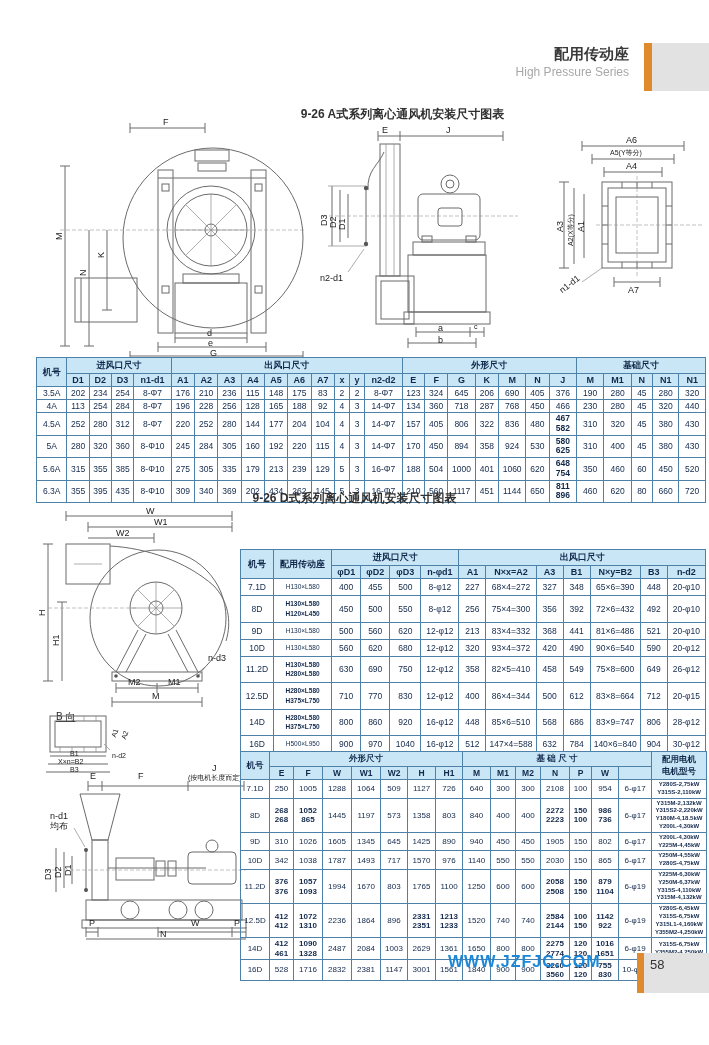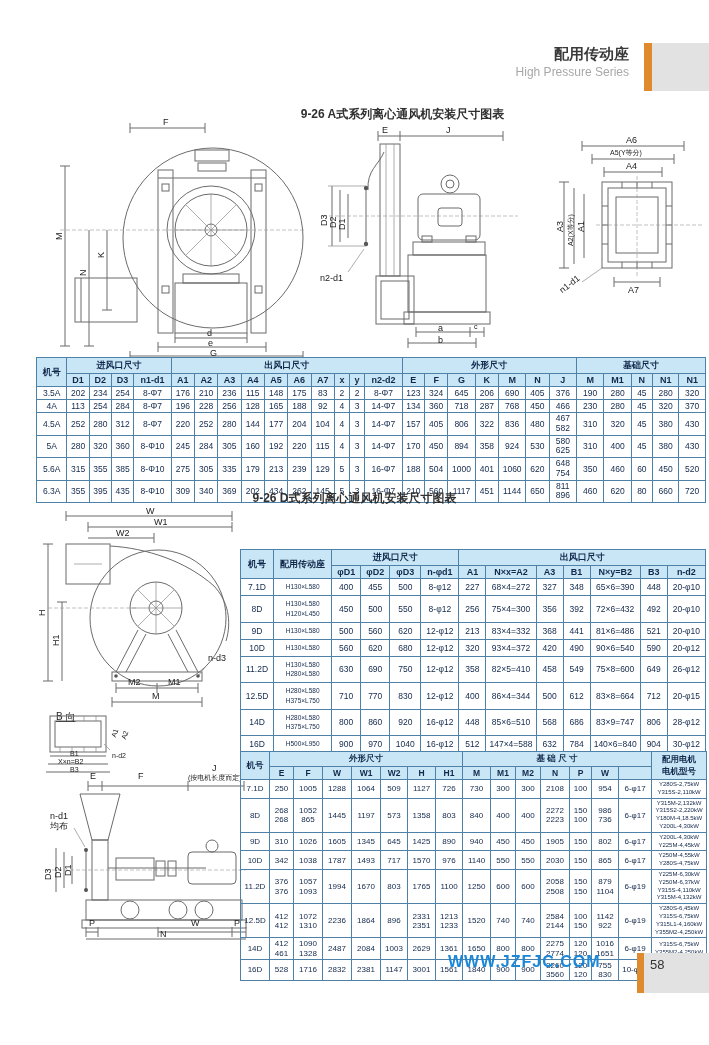--- a/index.html
+++ b/index.html
@@ -22,21 +22,21 @@
              font-weight:bold;color:#303030;}
   
   table{border-collapse:collapse;table-layout:fixed;width:100%;}
   th,td{border:1px solid #4e81a8;text-align:center;vertical-align:middle;
         color:#12284b;padding:1px 0;overflow:hidden;white-space:pre-line;}
   thead th{background:#c8e6f6;font-weight:bold;}
   .tbl{position:absolute;}
   .t-a{font-size:8.5px;} .t-a thead th{font-size:9px;}
   .t-d1{font-size:8.5px;} .t-d1 thead th{font-size:9px;} .t-d1 tbody td{padding:3px 0;}
   .t-d2{font-size:8px;} .t-d2 thead th{font-size:8.5px;}
-  td.stack{line-height:1.15;}
+  td.stack{line-height:1.15;font-weight:bold;}
   td.mid{font-size:6.5px;line-height:1.5;}
   td.tiny{font-size:6px;line-height:1.3;}
   
   .url{position:absolute;top:953px;left:448px;font-size:16px;font-weight:bold;
        letter-spacing:1px;color:#1b87d6;}
   .pg-bar{position:absolute;top:953px;left:637px;width:7px;height:40px;}
   .pg-box{position:absolute;top:953px;left:644px;width:65px;height:40px;background:#e2e2e2;}
   .pg-num{position:absolute;top:957px;left:650px;font-size:13px;color:#333;}
   .bview{text-decoration:underline;font-size:10px;}
   line,path,rect.ln,circle.ln,polygon.ln{stroke:#6b6b6b;fill:none;stroke-width:1;}
@@ -325,21 +325,21 @@
           <td>360</td>
           <td>718</td>
           <td>287</td>
           <td>768</td>
           <td>450</td>
           <td>466</td>
           <td>230</td>
           <td>280</td>
           <td>45</td>
           <td>320</td>
-          <td>370</td>
+          <td>440</td>
         </tr>
         <tr>
           <td>4.5A</td>
           <td>252</td>
           <td>280</td>
           <td>312</td>
           <td>8-Φ7</td>
           <td>220</td>
           <td>252</td>
           <td>280</td>
@@ -806,21 +806,21 @@
       <tbody>
         <tr>
           <td>7.1D</td>
           <td>250</td>
           <td>1005</td>
           <td>1288</td>
           <td>1064</td>
           <td>509</td>
           <td>1127</td>
           <td>726</td>
-          <td>730</td>
+          <td>640</td>
           <td>300</td>
           <td>300</td>
           <td>2108</td>
           <td>100</td>
           <td>954</td>
           <td>6-φ17</td>
           <td class="stack tiny">Y280S-2,75kW
 Y315S-2,110kW</td>
         </tr>
         <tr>

